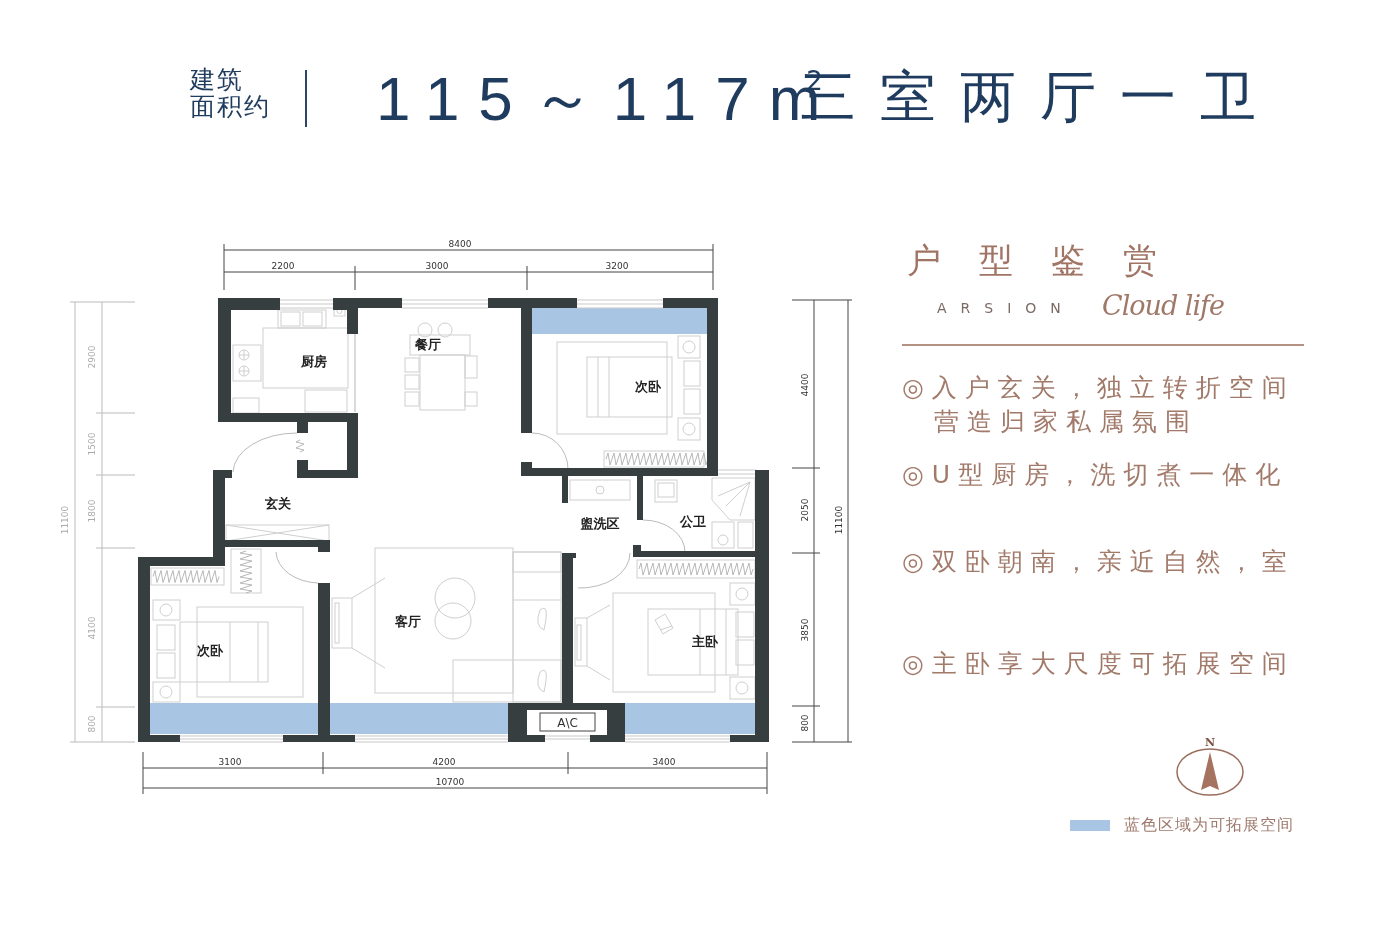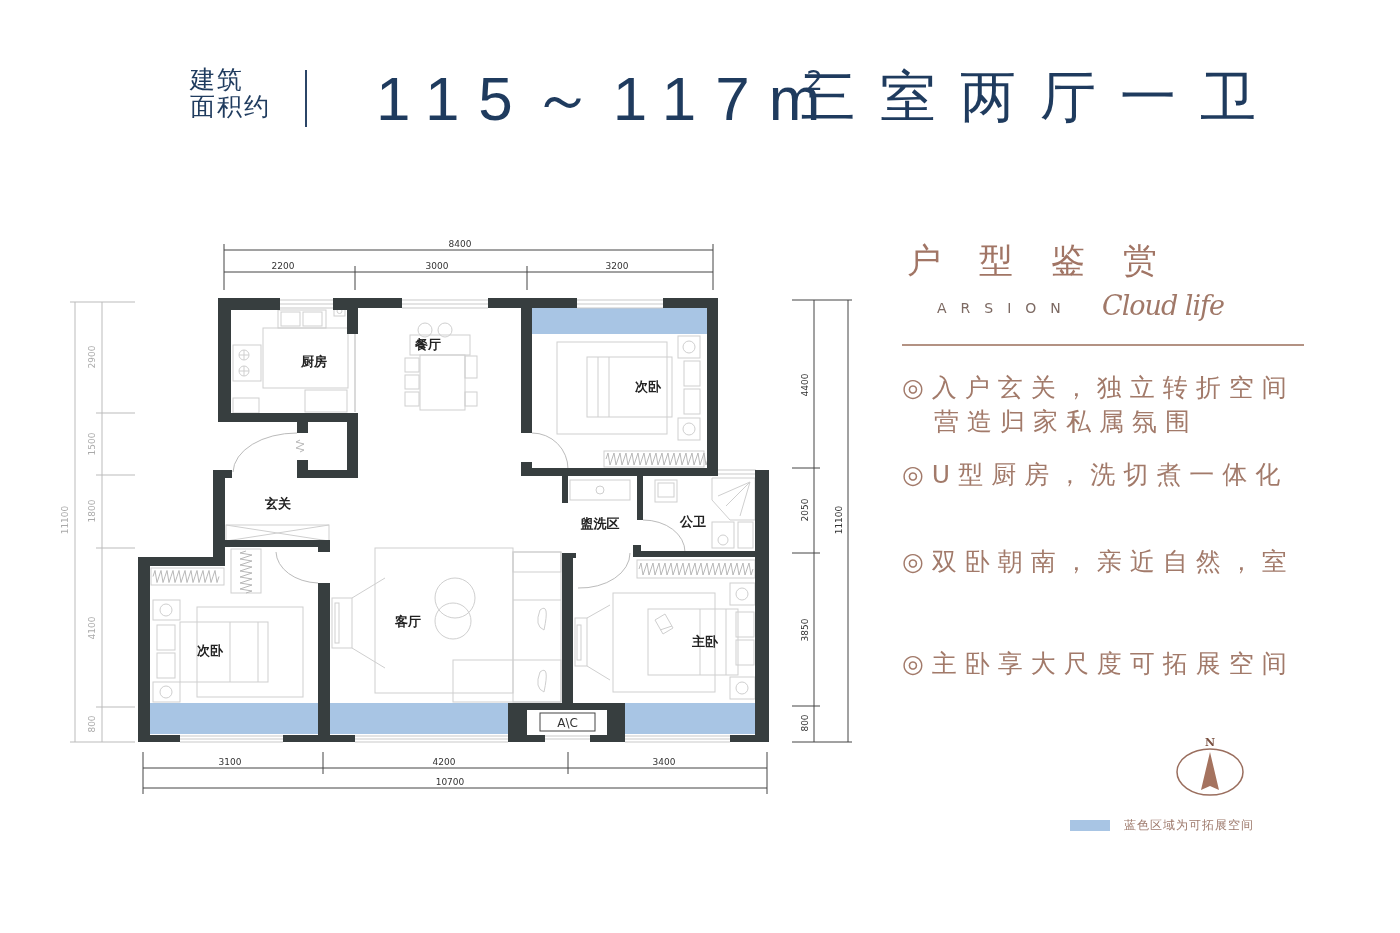--- a/index.html
+++ b/index.html
@@ -13,21 +13,21 @@
   .area-sup { font-size:26px; position:relative; top:-30px; left:-14px; letter-spacing:0; }
   .layout-text { font-size:56px; letter-spacing:24px; line-height:54px; }
   .plan { position:absolute; left:0; top:0; }
   .panel-title { font-size:34px; letter-spacing:38px; color:#a17565; line-height:40px; }
   .brand { font-size:14px; letter-spacing:14px; color:#7d6a63; line-height:16px; }
   .script { font-family:"DejaVu Serif", serif; font-style:italic; font-size:27px; color:#a07868; line-height:28px; letter-spacing:-1px;text-align:right; }
   .panel-rule { position:absolute; left:902px; top:344px; width:402px; height:2px; background:#b39283; }
   .feature { position:absolute; left:902px; color:#a27a6a; font-size:25px; letter-spacing:8px; line-height:34px; }
   .feature .l2 { display:block; padding-left:32px; }
   .legend-swatch { position:absolute; left:1070px; top:820px; width:40px; height:11px; background:#a8c5e4; }
-  .legend-text { font-size:12px; color:#9e7a6c; letter-spacing:1px; line-height:14px; }
+  .legend-text { font-size:16px; color:#9e7a6c; letter-spacing:1px; line-height:14px; }
 </style>
 </head>
 <body>
 
 <div class="abs navy area-label" style="left:162px;top:66px;">建筑</div>
 <div class="abs navy area-label" style="left:162px;top:93px;">面积约</div>
 <div class="area-rule"></div>
 <div class="abs navy" style="left:328px;top:68px;margin-left:48px;">
   <span class="area-range">115～117</span><span class="area-range" style="letter-spacing:0">m</span><span class="area-sup">2</span>
 </div>

